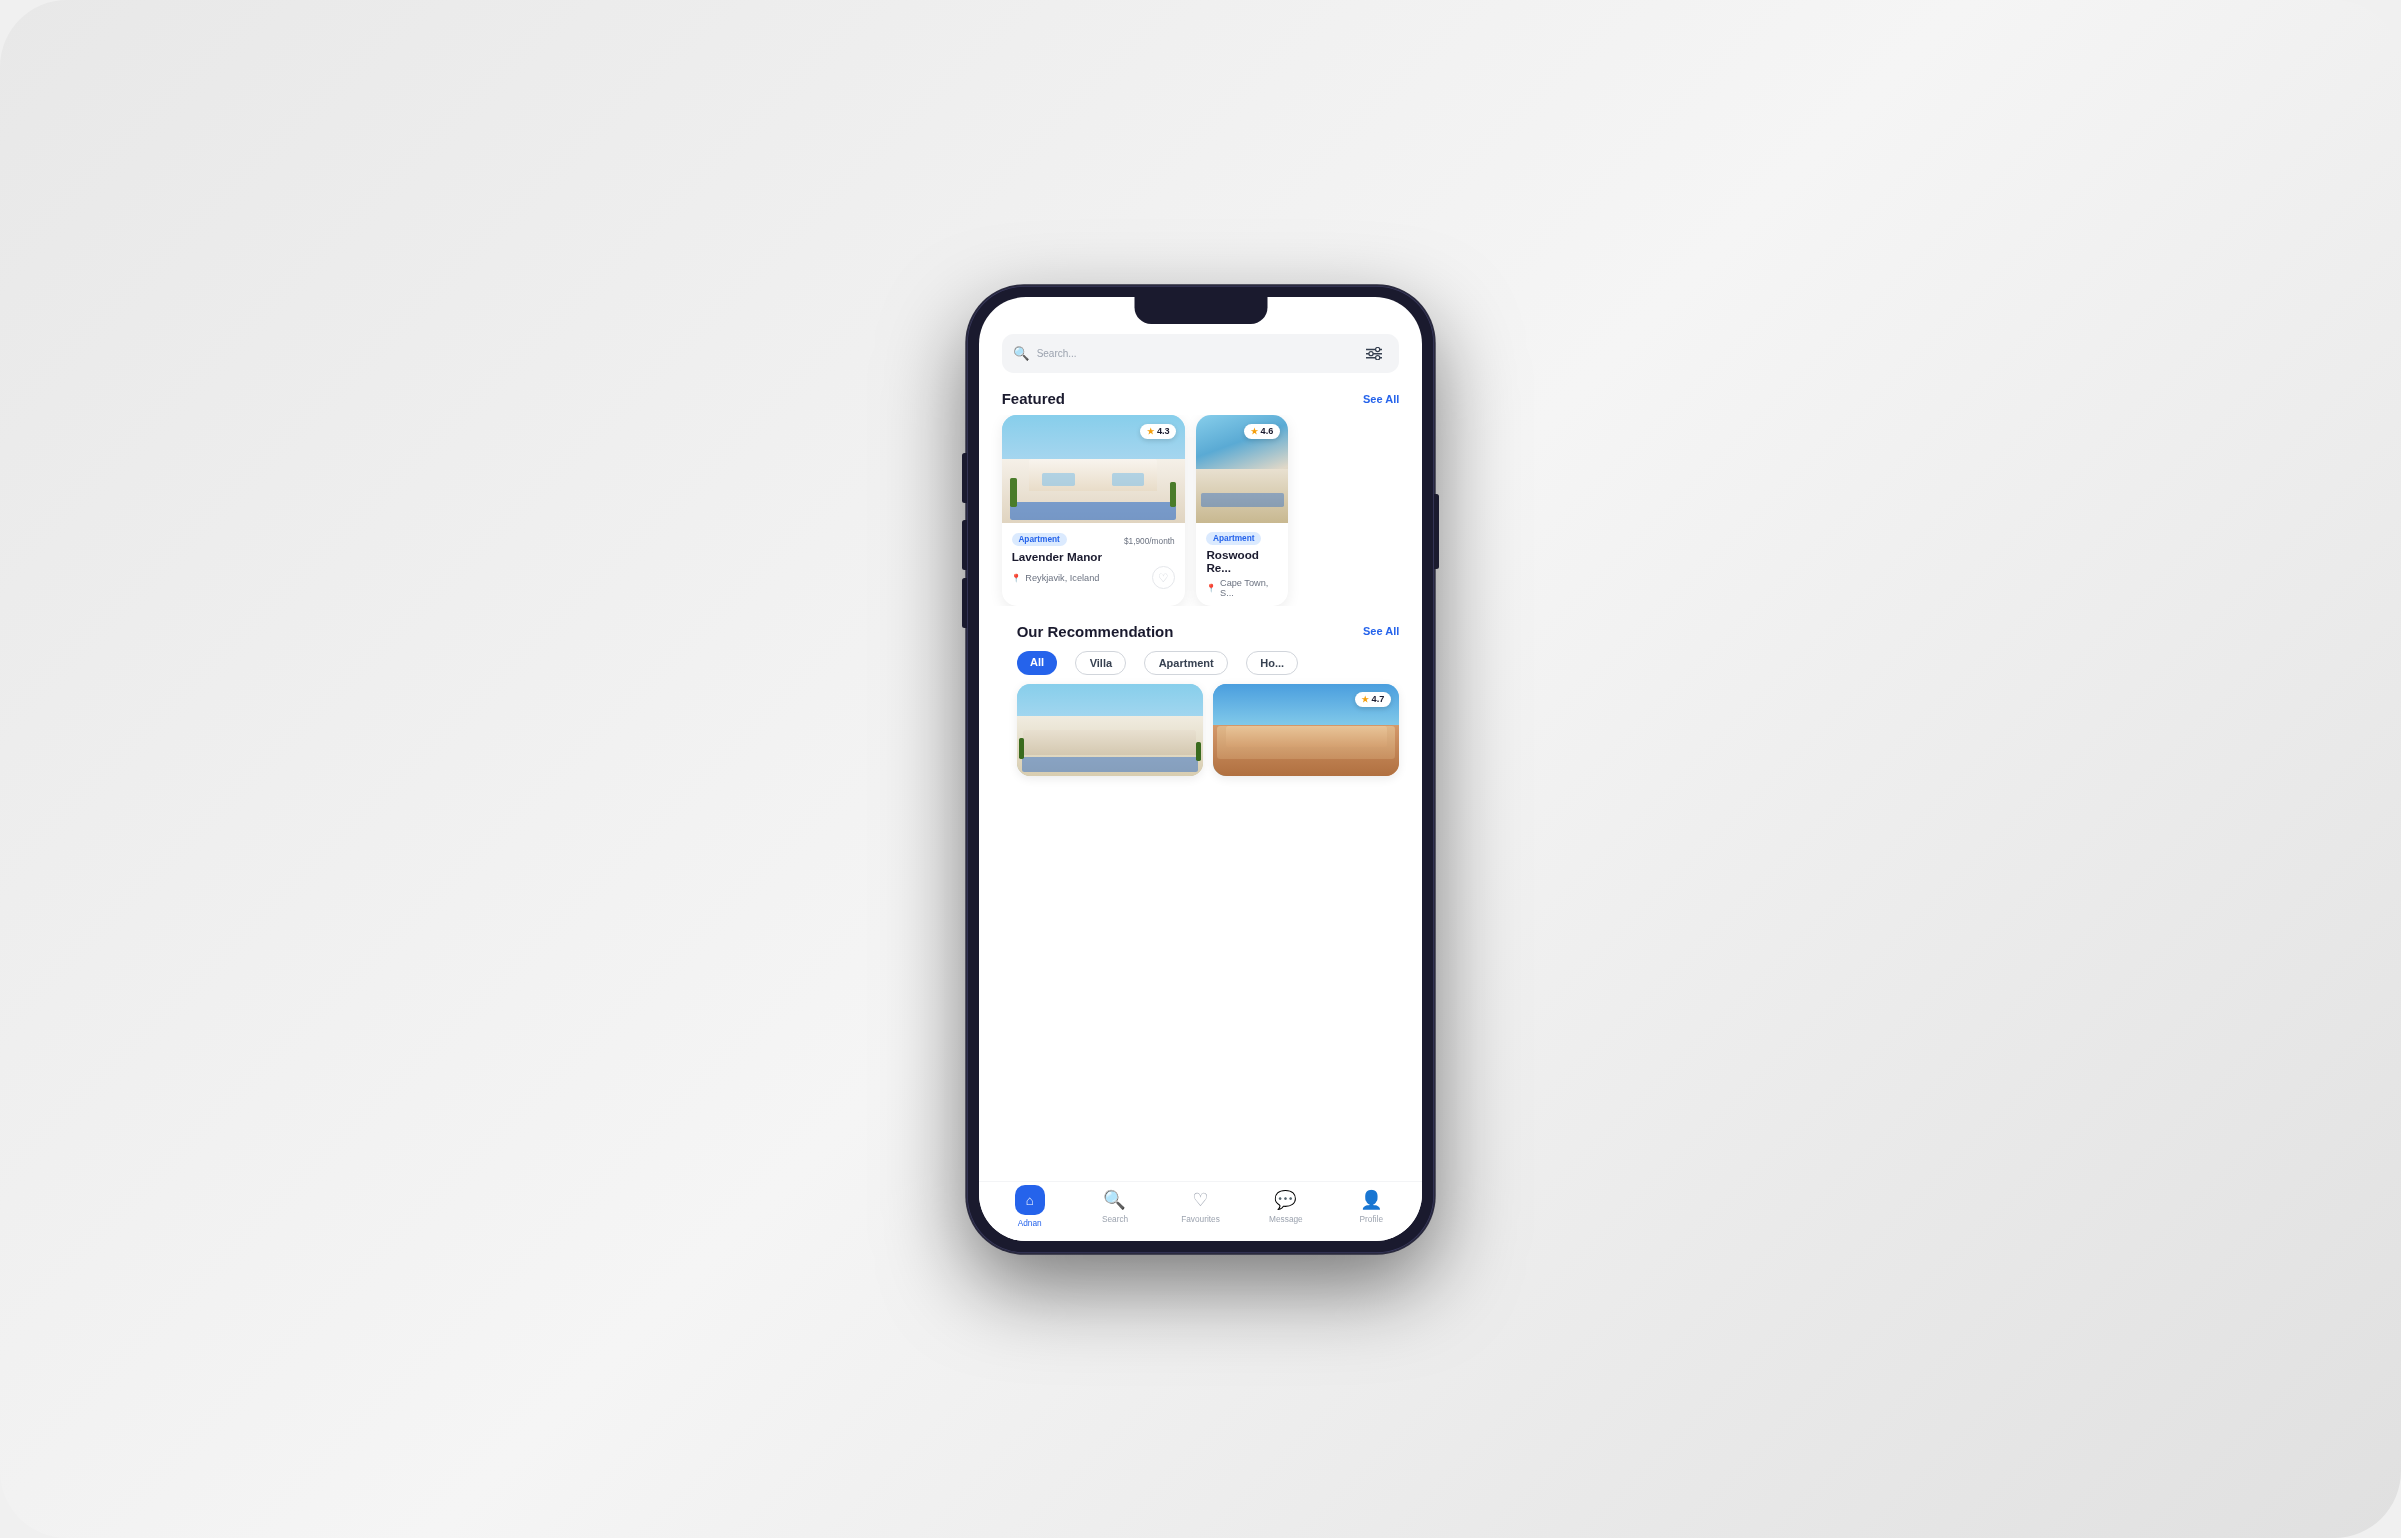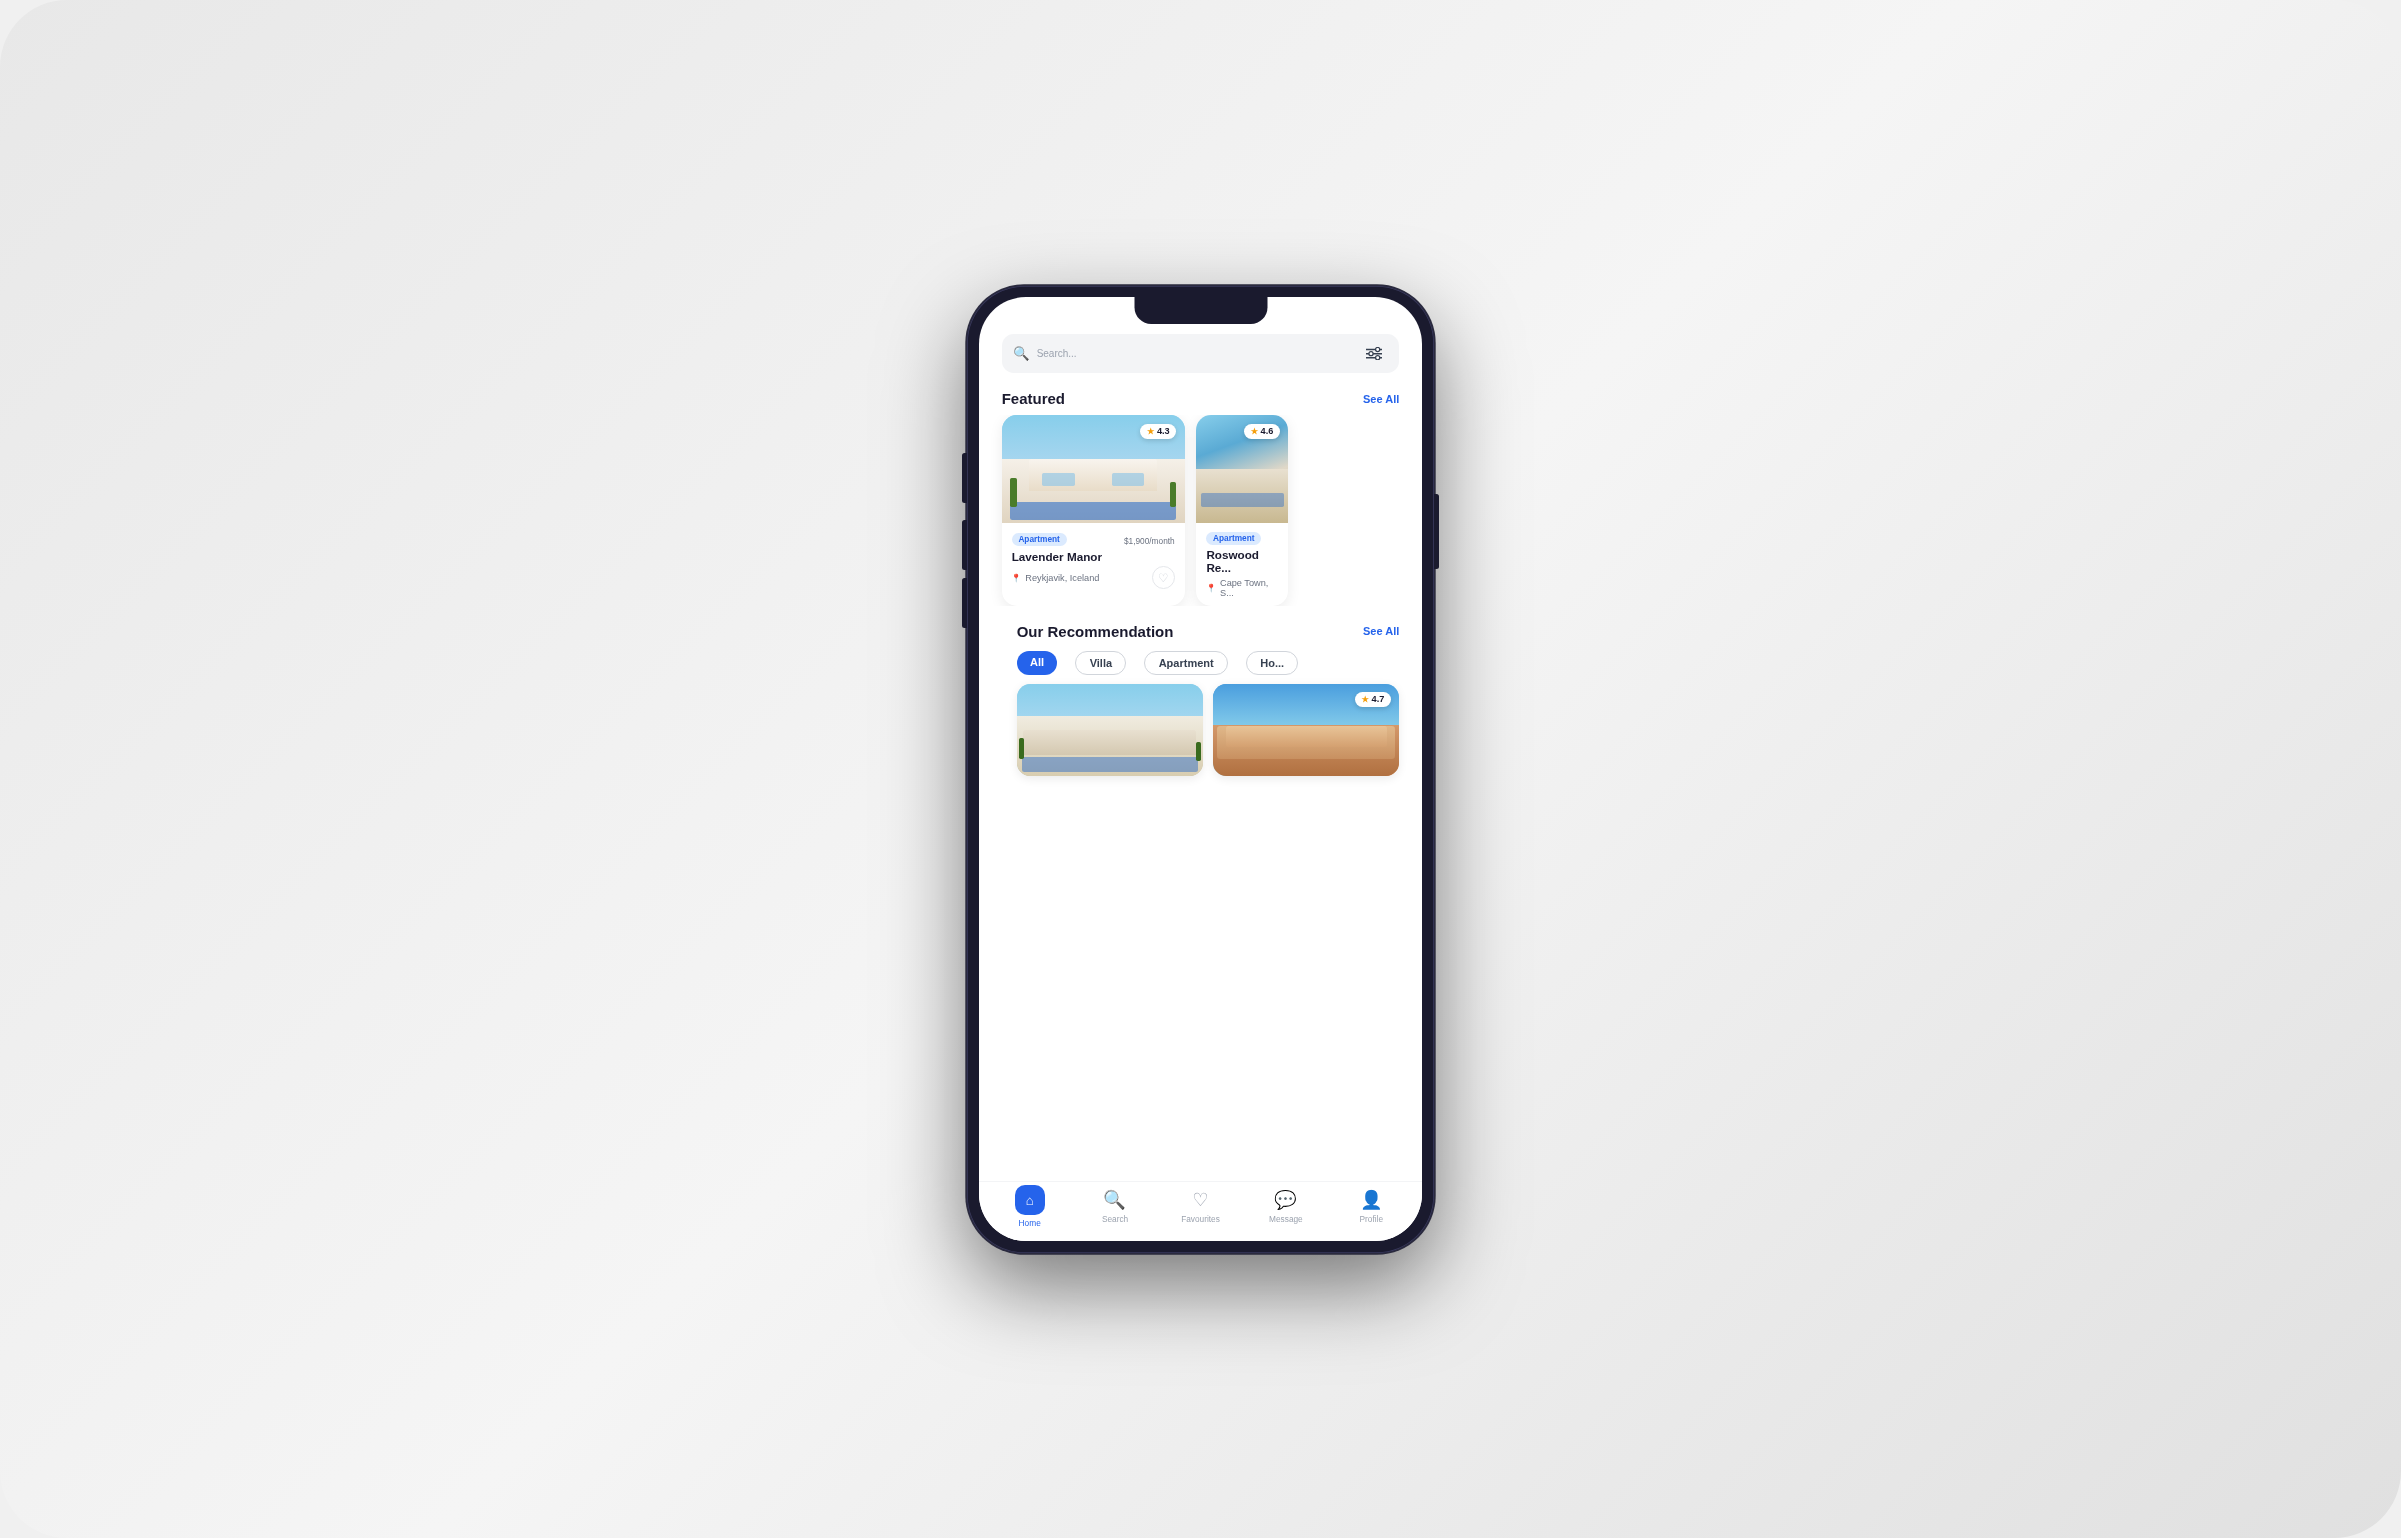--- a/index.html
+++ b/index.html
@@ -653,21 +653,21 @@
         </div>
 
       </div>
 
       <div class="bottom-nav">
 
         <div class="nav-item">
           <div class="nav-home-active">
             <span class="nav-icon" style="color:#fff;font-size:13.3px;">⌂</span>
           </div>
-          <span class="nav-label active">Home</span>
+          <span class="nav-label active">Adnan</span>
         </div>
 
         <div class="nav-item">
           <span class="nav-icon">🔍</span>
           <span class="nav-label">Search</span>
         </div>
 
         <div class="nav-item">
           <span class="nav-icon">♡</span>
           <span class="nav-label">Favourites</span>

